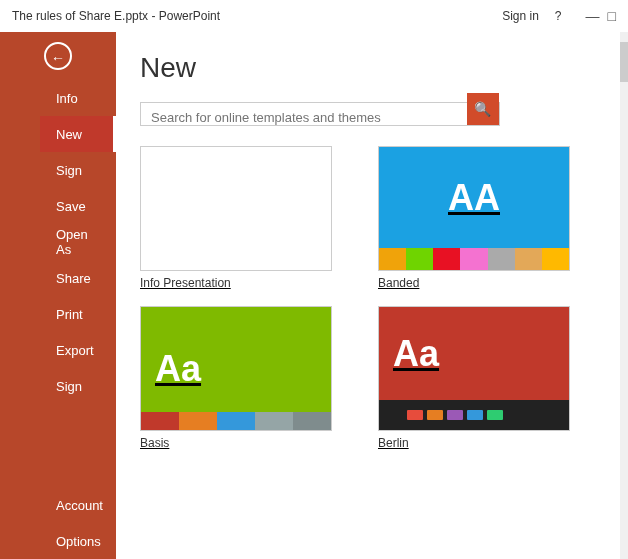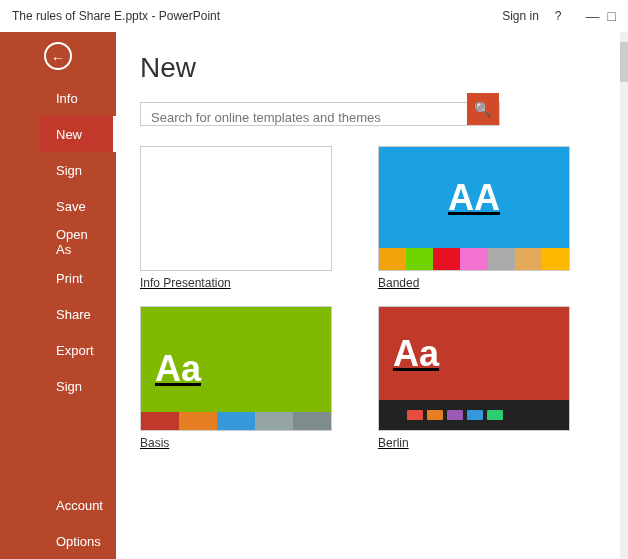--- a/index.html
+++ b/index.html
@@ -288,24 +288,24 @@
     <div class="sidebar-item">
       <span>Sign</span>
     </div>
     <div class="sidebar-item">
       <span>Save</span>
     </div>
     <div class="sidebar-item">
       <span>Open As</span>
     </div>
     <div class="sidebar-item">
+      <span>Share</span>
+    </div>
+    <div class="sidebar-item">
       <span>Print</span>
-    </div>
-    <div class="sidebar-item">
-      <span>Share</span>
     </div>
     <div class="sidebar-item">
       <span>Export</span>
     </div>
     <div class="sidebar-item">
       <span>Sign</span>
     </div>
     <div style="flex:1"></div>
     <div class="sidebar-item">
       <span>Account</span>

